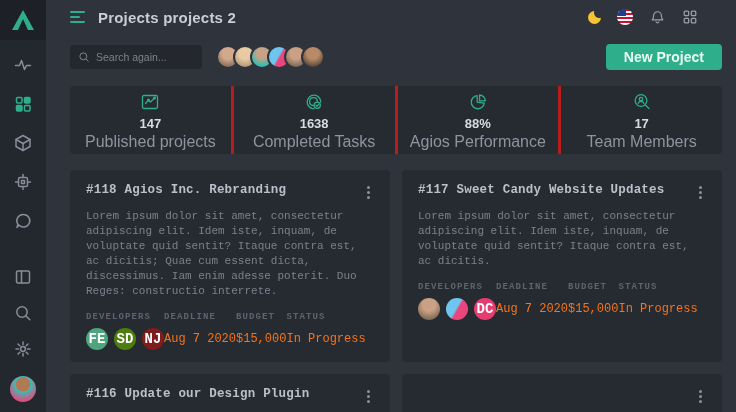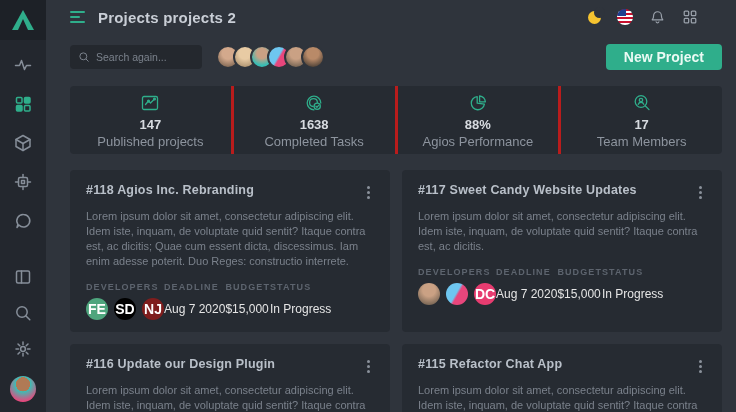--- a/index.html
+++ b/index.html
@@ -59,33 +59,33 @@
   .photo.p3 { background:radial-gradient(circle at 50% 32%, #caa184 30%, #39bdb4 70%); }
   .photo.p4 { background:linear-gradient(120deg,#6ec6f0 46%, #e8467c 54%); }
   .photo.p5 { background:radial-gradient(circle at 50% 32%, #d3a98c 34%, #8a6f5a 78%); }
   .photo.p6 { background:radial-gradient(circle at 50% 32%, #b98a68 34%, #59493c 78%); }
   
   .stats { margin:16px 14px 0 24px; height:68px; background:#262b32; border-radius:4px; display:flex; }
   .stat { flex:1; display:flex; flex-direction:column; align-items:center; justify-content:center; padding-top:2px; }
   .stat + .stat { border-left:3px solid #b91c1c; }
   .stat svg { stroke:#2fae8b; fill:none; stroke-width:1.3; stroke-linecap:round; stroke-linejoin:round; }
   .stat-value { font-size:13px; font-weight:bold; color:#d7dbe0; margin-top:4px; }
-  .stat-label { font-size:13px; color:#8d949e; margin-top:2px; }
+  .stat-label { font-size:16px; color:#8d949e; margin-top:2px; }
   
   .cards { margin:16px 14px 0 24px; display:grid; grid-template-columns:1fr 1fr; gap:12px; }
-  .card { background:#262b32; border-radius:4px; padding:13px 16px 12px; min-height:130px; }
+  .card { background:#262b32; border-radius:4px; padding:13px 16px 12px; min-height:130px;font-family:Liberation Mono, monospace; }
   .card-head { display:flex; align-items:flex-start; }
   .card-title { font-size:12.5px; font-weight:bold; color:#b9c0c9; letter-spacing:.2px; }
   .kebab { margin-left:auto; cursor:pointer; padding:1px 4px; }
   .kebab i { display:block; width:3px; height:3px; border-radius:50%; background:#8a919b; margin:2px 0; }
   .desc { font-size:11px; line-height:15px; color:#7a818b; margin-top:7px; }
   .meta { display:flex; margin-top:13px; }
   .mcol { display:flex; flex-direction:column; }
   .mlabel { font-size:9px; font-weight:bold; letter-spacing:1.1px; color:#5d646e; }
-  .mval { font-size:12px; color:#e5e5e5; margin-top:6px; line-height:22px; }
+  .mval { font-size:12px; color:#f97316; margin-top:6px; line-height:22px; }
   .dev-avatars { display:flex; gap:6px; margin-top:6px; height:22px; }
   .dev-avatars .avatar { width:22px; height:22px; }
 </style>
 </head>
 <body>
 
 <nav class="sidebar">
   <div class="logo-box">
     <svg width="24" height="22" viewBox="0 0 24 22">
       <polygon points="12,1 23,21 1,21" fill="#2fae8b"></polygon>
@@ -258,21 +258,21 @@
             <i></i>
             <i></i>
           </span>
       </div>
       <p class="desc">Lorem ipsum dolor sit amet, consectetur adipiscing elit. Idem iste, inquam, de voluptate quid sentit? Itaque contra est, ac dicitis; Quae cum essent dicta, discessimus. Iam enim adesse poterit. Duo Reges: constructio interrete.</p>
       <div class="meta">
         <div class="mcol">
           <span class="mlabel">DEVELOPERS</span>
           <div class="dev-avatars">
               <span class="avatar" style="background: rgb(78, 165, 125);">FE</span>
-              <span class="avatar" style="background: #000000;">SD</span>
+              <span class="avatar" style="background: #4d7c0f;">SD</span>
               <span class="avatar" style="background: #7f1d1d;">NJ</span>
             </div>
         </div>
         <div class="mcol">
           <span class="mlabel">DEADLINE</span>
           <span class="mval">Aug 7 2020</span>
         </div>
         <div class="mcol">
           <span class="mlabel">BUDGET</span>
           <span class="mval">$15,000</span>
@@ -326,21 +326,20 @@
             <i></i>
             <i></i>
           </span>
       </div>
       <p class="desc">Lorem ipsum dolor sit amet, consectetur adipiscing elit. Idem iste, inquam, de voluptate quid sentit? Itaque contra est, ac dicitis; Quae cum essent dicta, discessimus. Iam enim.</p>
 
     </article>
 
     <article class="card">
       <div class="card-head">
-        <h3 class="card-title">#115 Refactor Chat App</h3>
         <span class="kebab">
             <i></i>
             <i></i>
             <i></i>
           </span>
       </div>
       <p class="desc">Lorem ipsum dolor sit amet, consectetur adipiscing elit. Idem iste, inquam, de voluptate quid sentit? Itaque contra est, ac dicitis.</p>
 
     </article>
 

